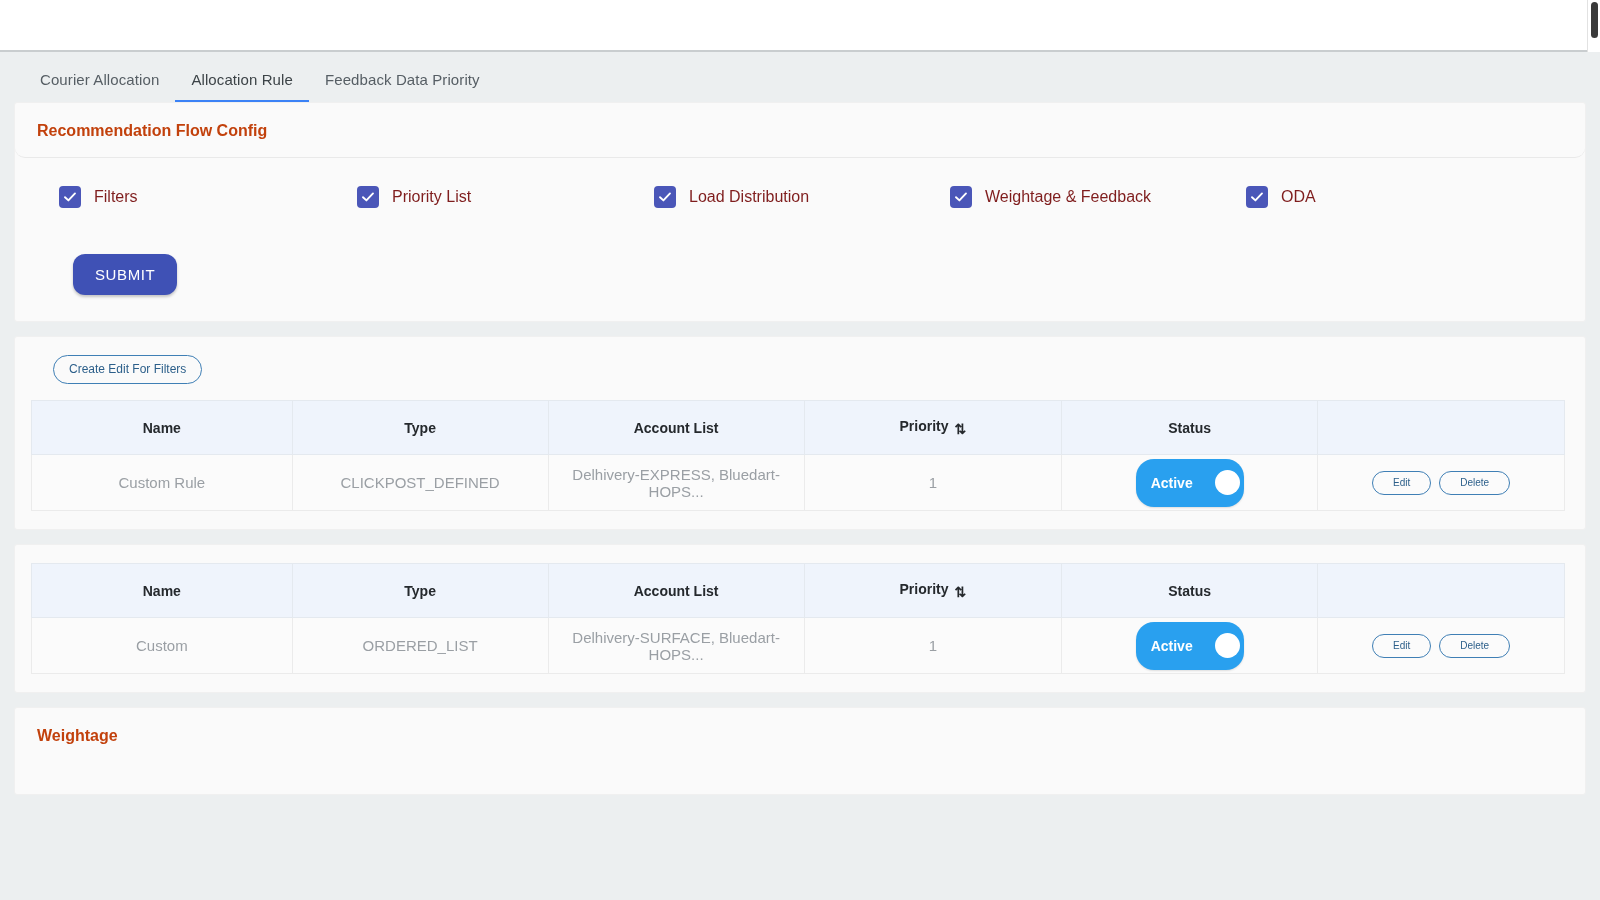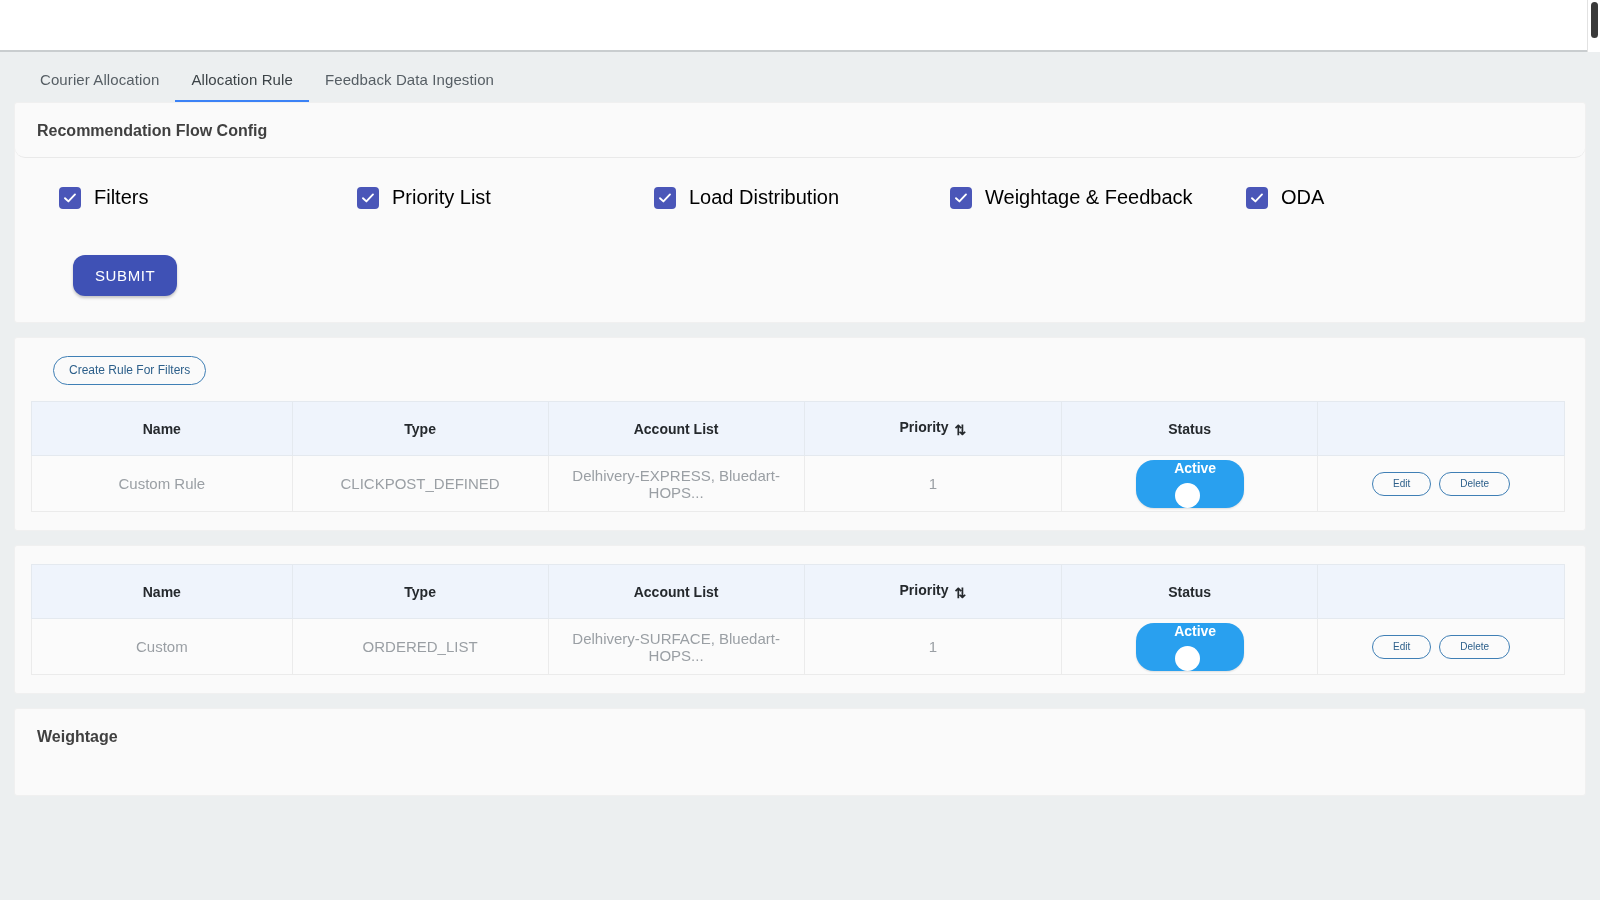--- a/index.html
+++ b/index.html
@@ -72,21 +72,21 @@
   .card {
     background: #fafafa;
     margin: 0 14px 14px 14px;
     border-radius: 3px;
     border: 1px solid #f0f0f0;
   }
 
   .card-title {
     font-size: 16px;
     font-weight: bold;
-    color: #404040;
+    color: #c2410c;
     padding: 19px 22px 17px 22px;
     border-bottom: 1px solid #e9e9e9;
     border-radius: 10px;
   }
 
   .card-body { padding: 28px 22px 26px 22px; }
 
   
   .check-row {
     display: flex;
@@ -109,22 +109,22 @@
     height: 22px;
     border-radius: 4px;
     background: #4a56b8;
     display: flex;
     align-items: center;
     justify-content: center;
     flex: 0 0 auto;
   }
   .cbox svg { display: block; }
   .check-label {
-    font-size: 20px;
-    color: #000000;
+    font-size: 16px;
+    color: #7f1d1d;
     white-space: nowrap;
   }
 
   
   .submit-wrap { padding: 46px 0 0 36px; }
   .btn-submit {
     background: #3f51b5;
     color: #ffffff;
     border: none;
     border-radius: 12px;
@@ -198,21 +198,20 @@
     display: inline-flex;
     align-items: center;
     background: #29a0ef;
     border-radius: 18px;
     height: 48px;
     width: 108px;
     padding: 0 4px 0 0;
     cursor: pointer;
     justify-content: space-between;
     box-shadow: 0 1px 2px rgba(0,0,0,.12);
-    flex-direction: column;
   }
   .toggle-text {
     color: #ffffff;
     font-size: 14px;
     font-weight: bold;
     padding-left: 15px;
   }
   .toggle-knob {
     width: 25px;
     height: 25px;
@@ -243,21 +242,21 @@
   <div class="scrollbar-track">
     <div class="scrollbar-thumb"></div>
   </div>
 </div>
 
 <div class="page">
 
   <div class="tabs">
     <div class="tab">Courier Allocation</div>
     <div class="tab active">Allocation Rule</div>
-    <div class="tab">Feedback Data Ingestion</div>
+    <div class="tab">Feedback Data Priority</div>
   </div>
 
   <div class="card">
     <div class="card-title">Recommendation Flow Config</div>
 
     <div class="card-body">
       <div class="check-row">
 
         <label class="check-item">
           <span class="cbox">
@@ -308,21 +307,21 @@
 
       <div class="submit-wrap">
         <button class="btn-submit">SUBMIT</button>
       </div>
     </div>
   </div>
 
   <div class="card">
     <div class="table-card-body">
       <div class="create-btn-wrap">
-        <button class="pill-outline">Create Rule For Filters</button>
+        <button class="pill-outline">Create Edit For Filters</button>
       </div>
 
       <table class="rules">
         <thead>
           <tr>
             <th class="col-name">Name</th>
             <th class="col-type">Type</th>
             <th class="col-acct">Account List</th>
             <th class="col-prio">
               <span>Priority</span><span class="sort-icon">⇅</span>

